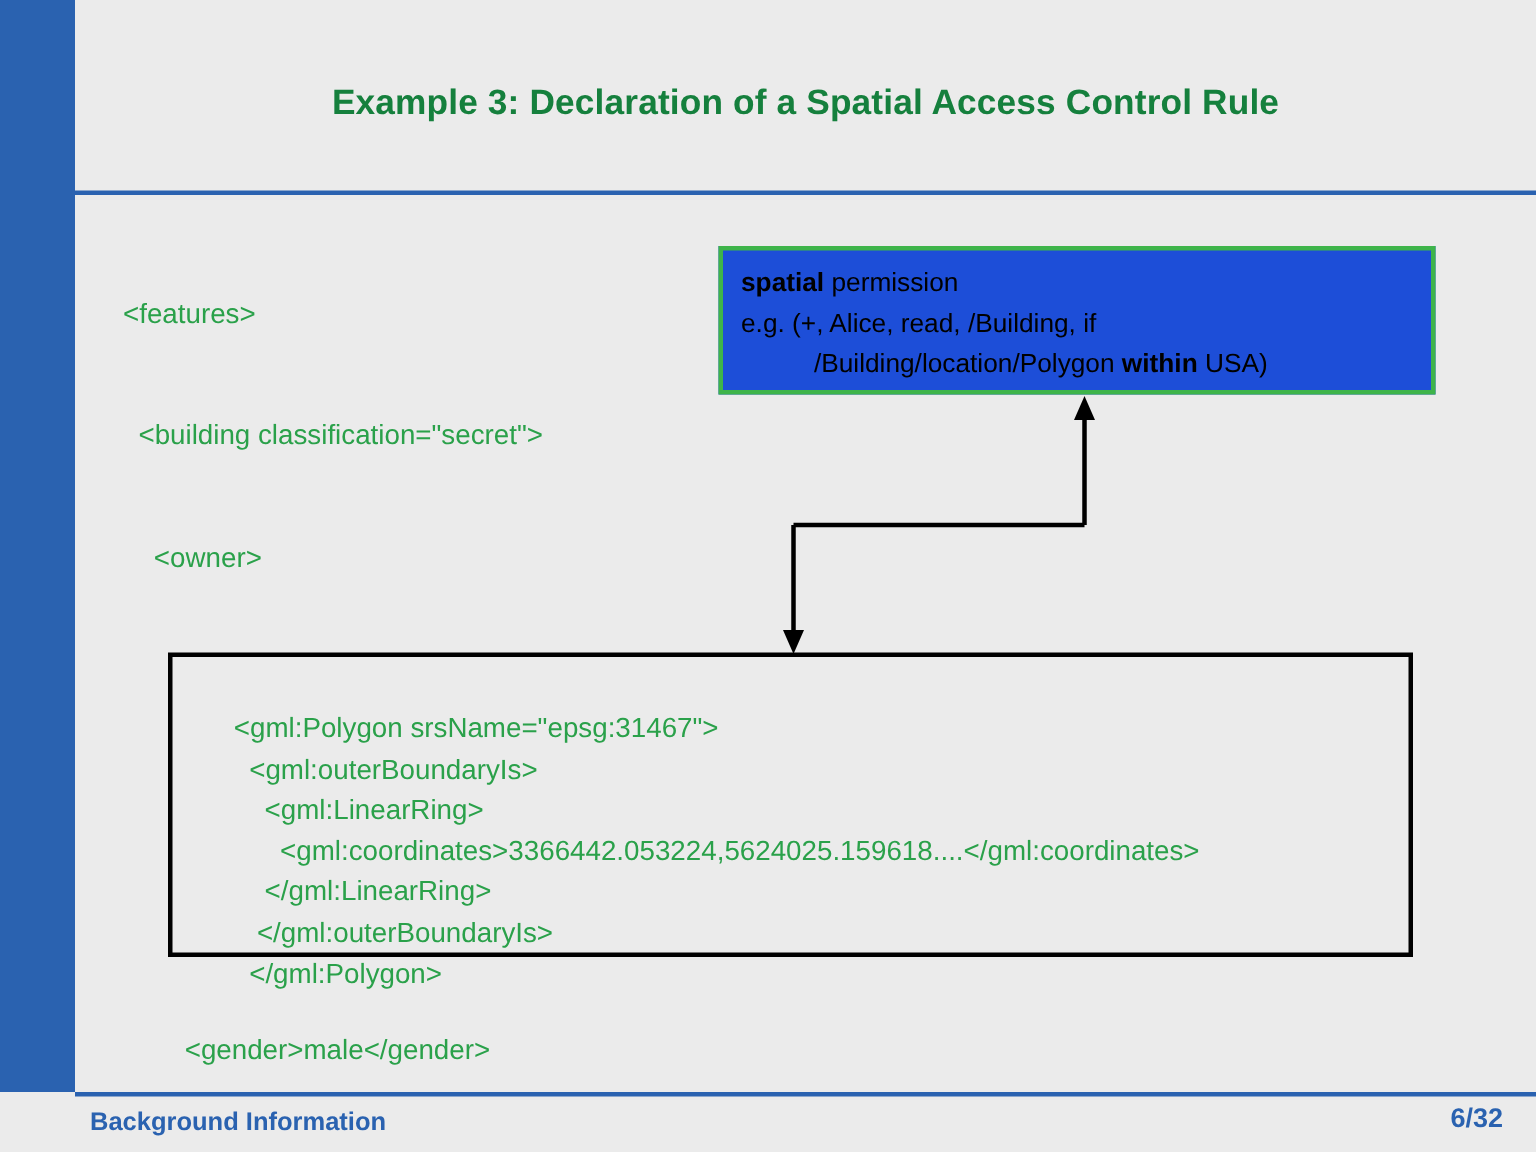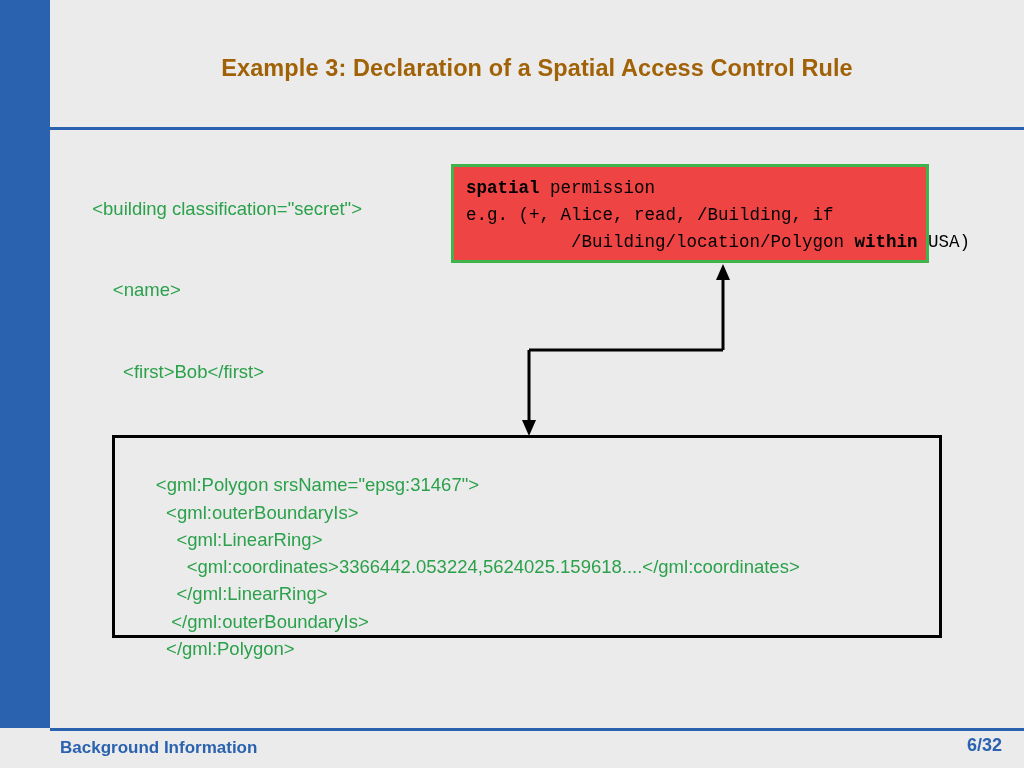--- a/index.html
+++ b/index.html
@@ -38,21 +38,21 @@
   }
   
   .title {
     position: absolute;
     left: 50px;
     top: 55px;
     width: 974px;
     text-align: center;
     font-size: 23.5px;
     font-weight: bold;
-    color: #a16207;
+    color: #15803d;
     letter-spacing: 0.1px;
   }
   .title-rule {
     position: absolute;
     left: 50px;
     top: 127px;
     width: 974px;
     height: 3px;
     background: #2a62b0;
   }
@@ -91,28 +91,27 @@
     line-height: 27.3px;
     white-space: pre;
   }
   .code .ln {
     display: block;
     white-space: pre;
   }
   
   .perm-box {
     position: absolute;
-    left: 451px;
+    left: 479px;
     top: 164px;
     width: 478px;
     height: 99px;
     border: 3px solid #3eb44a;
-    background: #ef4444;
+    background: #1d4ed8;
     box-sizing: border-box;
-    font-family: Liberation Mono, monospace;
   }
   .perm-text {
     position: absolute;
     left: 12px;
     top: 8px;
     font-size: 17.5px;
     color: #000000;
     line-height: 27px;
     white-space: pre;
   }
@@ -151,21 +150,23 @@
 
 <div class="slide">
 
   <div class="left-bar"></div>
   <div class="left-bar-bottom"></div>
 
   <div class="title">Example 3: Declaration of a Spatial Access Control Rule</div>
   <div class="title-rule"></div>
 
   <div class="code">
+    <span class="ln">&lt;features&gt;</span>
     <span class="ln">  &lt;building classification="secret"&gt;</span>
+    <span class="ln">    &lt;owner&gt;</span>
     <span class="ln">      &lt;name&gt;</span>
     <span class="ln">        &lt;first&gt;Bob&lt;/first&gt;</span>
     <span class="ln">        &lt;last&gt;Meyer&lt;/last&gt;</span>
     <span class="ln">        &lt;gender&gt;male&lt;/gender&gt;</span>
     
     
     
     
     
     

